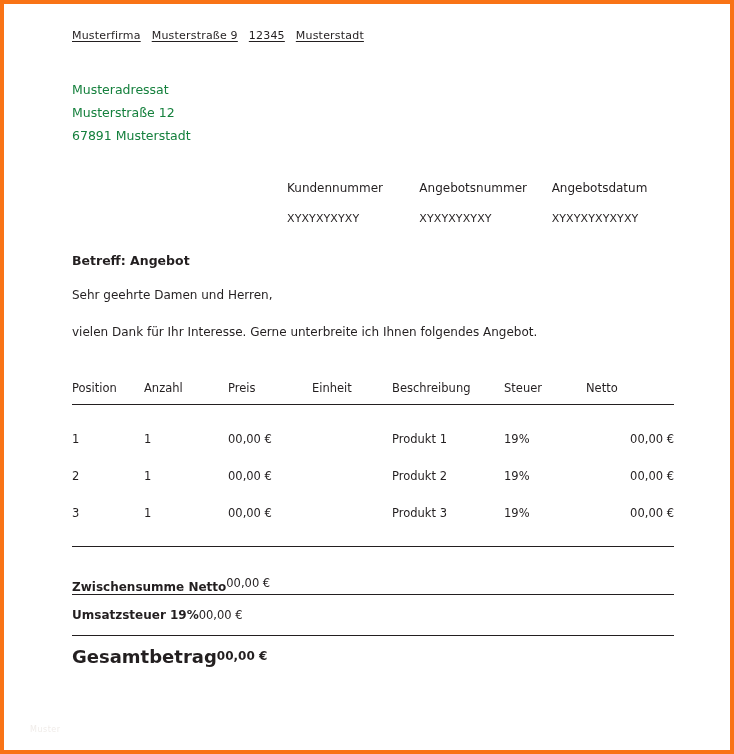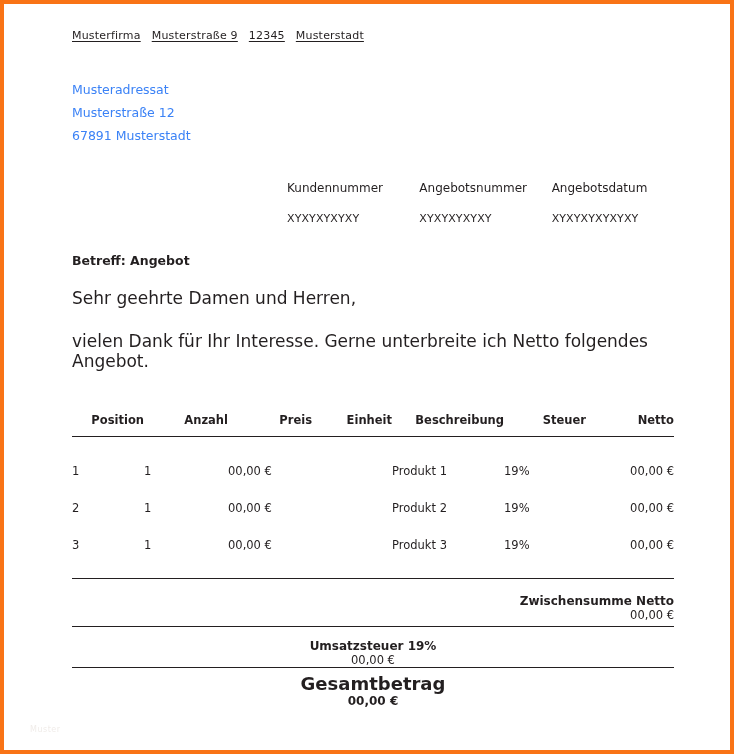--- a/index.html
+++ b/index.html
@@ -49,21 +49,21 @@
     display: inline-block;
     width: 11px;
     text-decoration: none;
   }
 
   
   .recipient {
     margin-top: 36px;
     font-size: 12.5px;
     line-height: 23px;
-    color: #3b82f6;
+    color: #15803d;
   }
 
   
   .meta {
     margin-top: 34px;
     margin-left: 215px;
     display: flex;
   }
   .meta .col {
     width: 138px;
@@ -78,36 +78,36 @@
   }
 
   
   .subject {
     margin-top: 28px;
     font-size: 12.5px;
     font-weight: bold;
   }
   .para {
     margin-top: 20px;
-    font-size: 17px;
+    font-size: 12px;
   }
   .para.second {
     margin-top: 23px;
   }
 
   
   table.items {
     margin-top: 42px;
     width: 602px;
     border-collapse: collapse;
     font-size: 11.5px;
   }
   table.items th {
-    font-weight: bold;
-    text-align: right;
+    font-weight: normal;
+    text-align: left;
     padding: 0 0 9px 0;
     border-bottom: 1.4px solid #231f20;
     font-size: 11.5px;
     white-space: nowrap;
   }
   table.items td {
     padding: 23px 0 0 0;
     vertical-align: top;
     font-size: 11.5px;
     white-space: nowrap;
@@ -128,23 +128,22 @@
   .totals {
     width: 602px;
     margin-top: 26px;
   }
   .totals .rule {
     border-top: 1.4px solid #231f20;
   }
   .totals .row {
     display: flex;
     align-items: flex-end;
-    justify-content: flex-end;
+    justify-content: flex-start;
     min-height: 47px;
-    flex-direction: column;
   }
   .totals .row .name {
     font-size: 12px;
     font-weight: bold;
     padding-top: 14px;
   }
   .totals .row .amount {
     font-size: 11.5px;
     padding-bottom: 6px;
   }
@@ -198,21 +197,21 @@
         <div class="value">XYXYXYXYXY</div>
       </div>
       <div class="col">
         <div class="label">Angebotsdatum</div>
         <div class="value">XYXYXYXYXYXY</div>
       </div>
     </div>
 
     <div class="subject">Betreff: Angebot</div>
     <div class="para">Sehr geehrte Damen und Herren,</div>
-    <div class="para second">vielen Dank für Ihr Interesse. Gerne unterbreite ich Netto folgendes Angebot.</div>
+    <div class="para second">vielen Dank für Ihr Interesse. Gerne unterbreite ich Ihnen folgendes Angebot.</div>
 
     <table class="items">
       <thead>
         <tr>
           <th class="c-pos">Position</th>
           <th class="c-qty">Anzahl</th>
           <th class="c-price">Preis</th>
           <th class="c-unit">Einheit</th>
           <th class="c-desc">Beschreibung</th>
           <th class="c-tax">Steuer</th>

